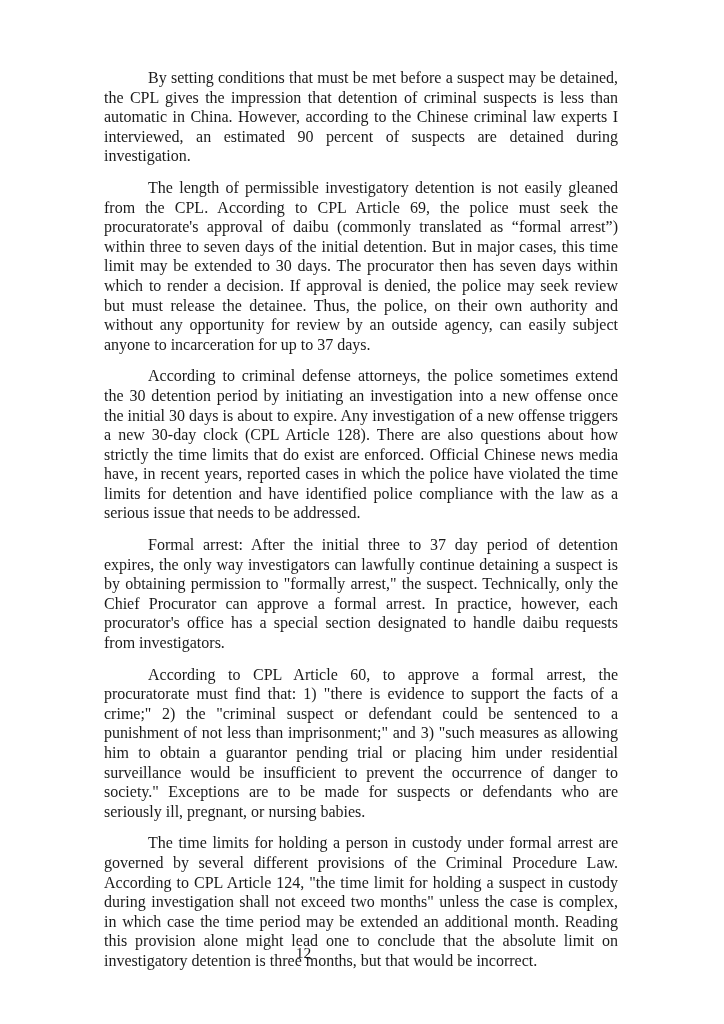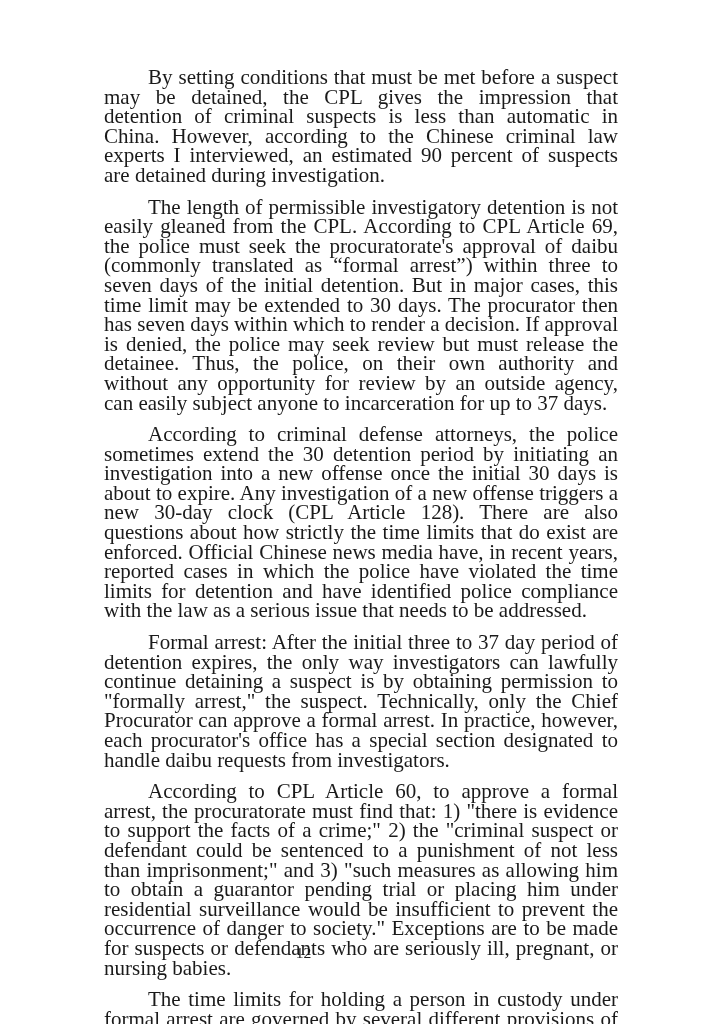--- a/index.html
+++ b/index.html
@@ -16,21 +16,21 @@
       color: #1a1a1a;
     }
     .page {
       position: absolute;
       left: 104px;
       top: 68px;
       width: 514px;
     }
     .para {
       margin: 0 0 12px 0;
-      font-size: 21px;
+      font-size: 16px;
       line-height: 19.6px;
       text-align: justify;
       text-indent: 44px;
       hyphens: none;
     }
     .page-number {
       position: absolute;
       left: 0;
       width: 607px;
       top: 943px;

